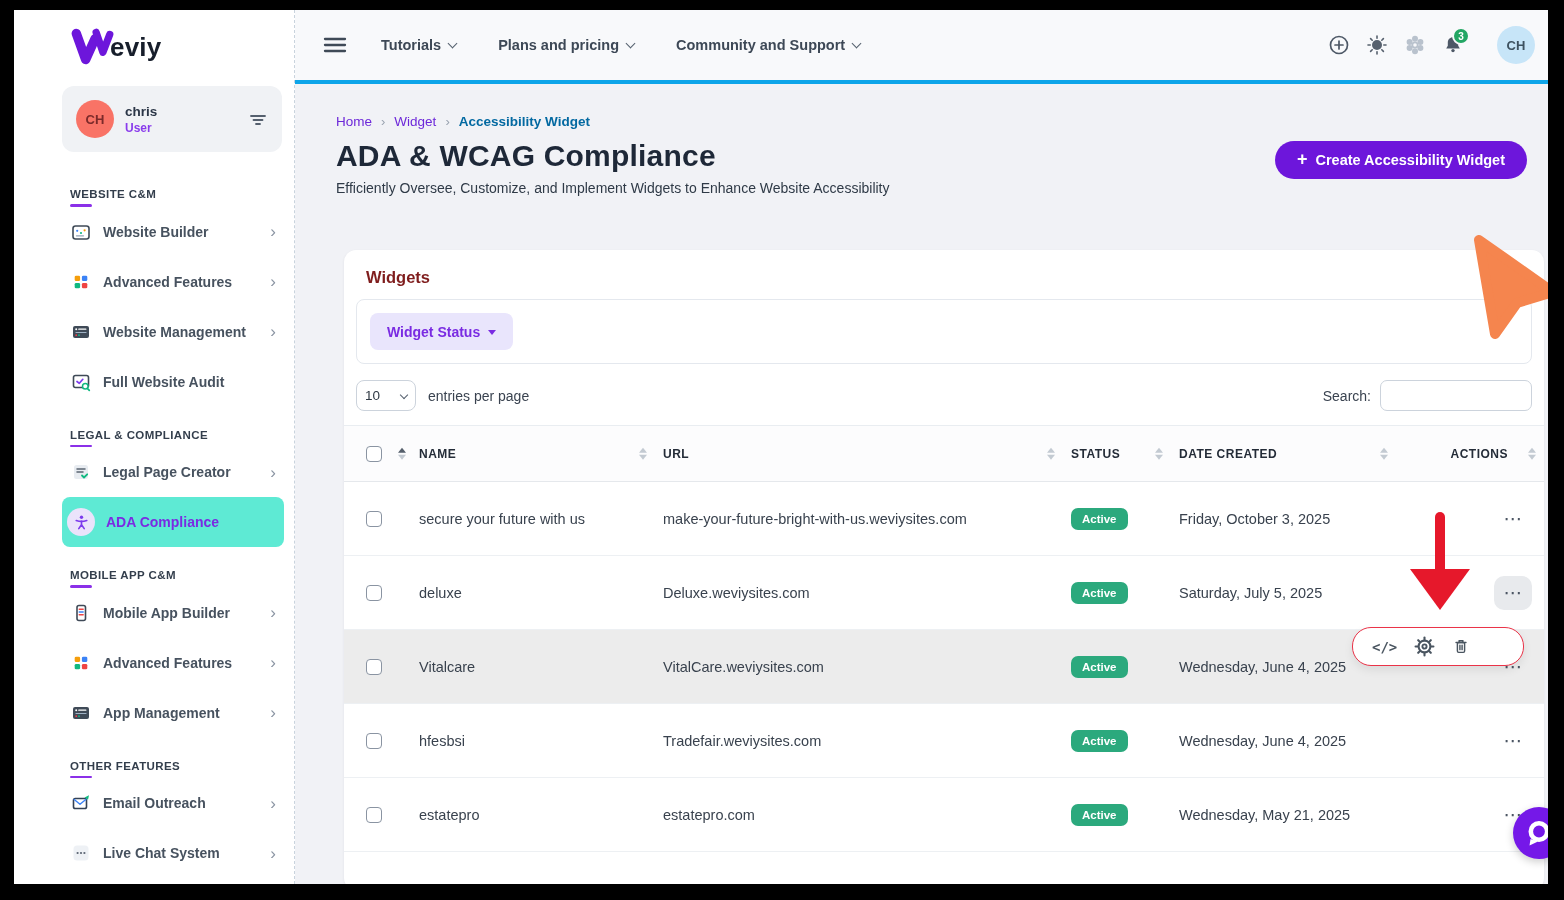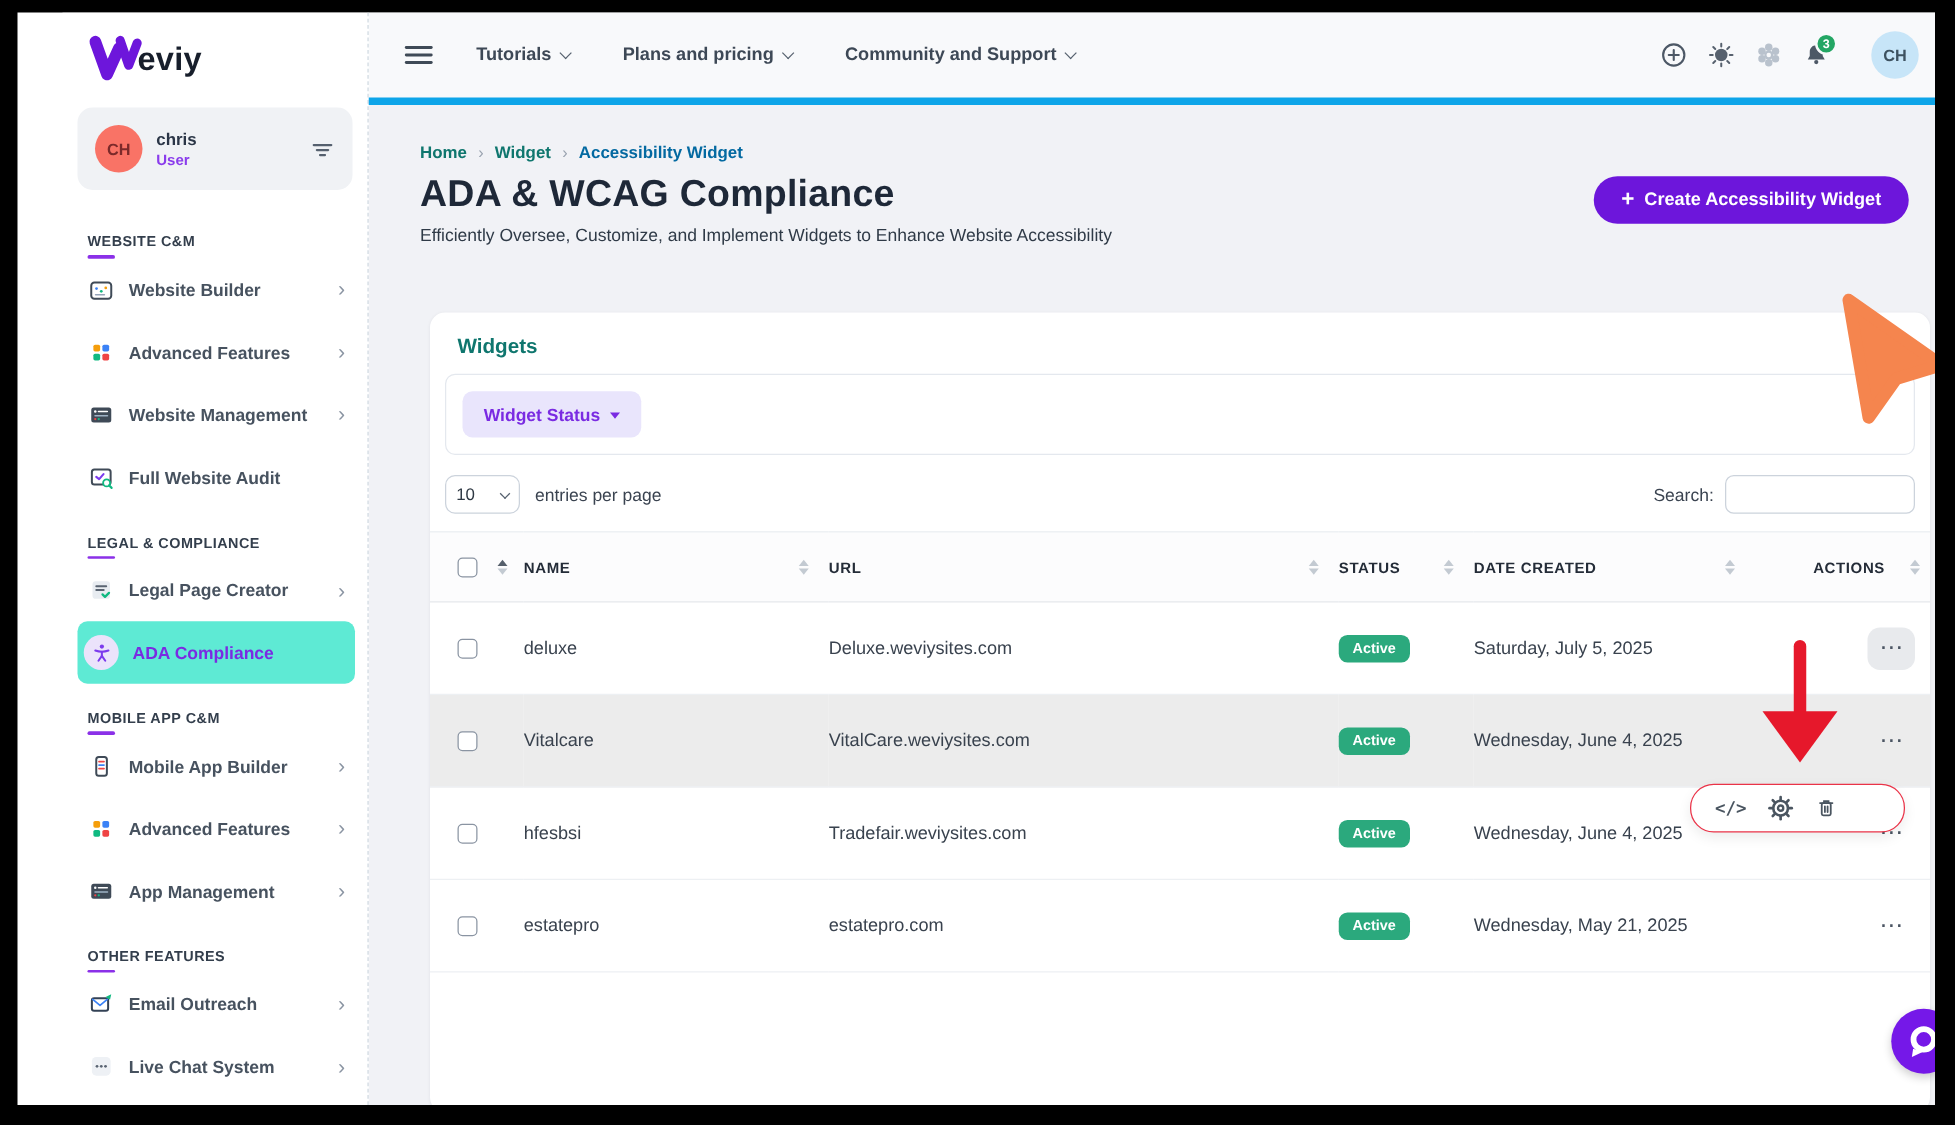--- a/index.html
+++ b/index.html
@@ -29,56 +29,56 @@
   .s-ic { width:22px; height:22px; display:flex; align-items:center; justify-content:center; }
   .s-label { margin-left:11px; font-size:14px; font-weight:600; color:#47525f; flex:1; }
   .s-chev { color:#8b95a3; font-size:17px; line-height:1; }
   .s-item.active { background:#5eead4; border-radius:8px; margin:0 -8px; padding:0 8px; }
   .s-item.active .s-label { color:#7A2BE2; font-weight:bold; }
   .ada-circ { width:28px; height:28px; border-radius:50%; background:#ebe3fb;
               display:flex; align-items:center; justify-content:center; margin-left:-3px; }
 
   
   .main { flex:1; height:100%; display:flex; flex-direction:column; position:relative; }
-  .topbar { height:74px; background:#f8f9fb; border-bottom:6px solid #0ea5e9;
+  .topbar { height:74px; background:#f8f9fb; border-bottom:4px solid #0ea5e9;
             display:flex; align-items:center; padding:0 13px 0 28px; }
   .burger { width:24px; cursor:pointer; margin-right:34px; }
   .t-item { display:flex; align-items:center; margin-right:42px; cursor:pointer;
             font-size:14.5px; font-weight:600; color:#3d4856; }
   .chev { width:7px; height:7px; border-right:1.8px solid #55606e; border-bottom:1.8px solid #55606e;
           transform:rotate(45deg); margin-left:8px; margin-top:-4px; }
   .t-right { margin-left:auto; display:flex; align-items:center; gap:14px; }
   .t-ic { width:24px; height:24px; display:flex; align-items:center; justify-content:center; cursor:pointer; }
   .bell-wrap { position:relative; }
   .n-badge { position:absolute; top:-6px; right:-5px; min-width:18px; height:18px; border-radius:50%;
              background:#23A664; border:2px solid #f8f9fb; color:#fff; font-size:10px; font-weight:bold;
              display:flex; align-items:center; justify-content:center; }
   .avatar-t { width:38px; height:38px; border-radius:50%; background:#C7E5F8; color:#3e5260;
               font-size:13px; font-weight:bold; display:flex; align-items:center; justify-content:center;
               margin-left:18px; cursor:pointer; }
 
   .content { flex:1; background:#f1f2f6; position:relative; padding:30px 0 0 41px; overflow:hidden; }
   .crumbs { display:flex; align-items:center; gap:9px; font-size:13.5px; }
-  .crumb { color:#0f766e; font-weight:700; cursor:pointer; }
+  .crumb { color:#6d28d9; font-weight:400; cursor:pointer; }
   .crumb.last { color:#0369a1; font-weight:600; cursor:default; }
   .crumb-sep { color:#9aa3b0; font-size:13px; }
   .head-row { display:flex; align-items:flex-start; padding-right:21px; }
   .page-title { font-size:30px; font-weight:800; color:#1e2838; margin-top:10px; letter-spacing:.2px; }
   .page-sub { font-size:14px; color:#2f3a47; margin-top:7px; }
   .create-btn { margin-left:auto; margin-top:12px; height:38px; background:#6D16DB; color:#fff;
                 border:none; border-radius:20px; padding:0 22px; font-size:14.5px; font-weight:bold;
                 display:flex; align-items:center; gap:8px; cursor:pointer;
                 font-family:"Liberation Sans",sans-serif; }
   .plus { font-size:18px; font-weight:600; margin-top:-2px; }
 
   
   .card { margin:54px 0 0 8px; width:1200px; background:#fff; border-radius:12px;
           box-shadow:0 1px 3px rgba(16,24,40,.07); padding:18px 0 0; height:640px; }
   .card-pad { padding:0 12px; }
-  .panel-title { font-size:16.5px; font-weight:bold; color:#0f766e; margin-left:10px; }
+  .panel-title { font-size:16.5px; font-weight:bold; color:#7f1d1d; margin-left:10px; }
   .filter-box { margin-top:12px; border:1px solid #e4e8ee; border-radius:8px; padding:13px; }
   .ws-btn { display:inline-flex; align-items:center; gap:8px; background:#e9e5fc; color:#7A2BE2;
             border:none; border-radius:8px; padding:0 17px; height:37px; font-size:14px; font-weight:bold;
             cursor:pointer; font-family:"Liberation Sans",sans-serif; }
   .caret-dn { width:0; height:0; border-left:4.5px solid transparent; border-right:4.5px solid transparent;
               border-top:5.5px solid #7A2BE2; margin-top:2px; }
   .entries-row { margin-top:16px; display:flex; align-items:center; }
   .sel { display:inline-flex; align-items:center; justify-content:center; gap:21px; width:60px; height:31px;
          border:1px solid #ccd3dc; border-radius:8px; background:#fff; font-size:13.5px; color:#2f3944;
          cursor:pointer; }
@@ -459,20 +459,30 @@
                     <i class="up"></i>
                     <i class="dn"></i>
                   </span></th>
               <th class="th-actions"><span>ACTIONS</span><span class="sort">
                     <i class="up"></i>
                     <i class="dn"></i>
                   </span></th>
             </tr>
           </thead>
           <tbody>
+  <tr>
+    <td>
+                  <input type="checkbox" class="cb" style="">
+                </td>
+    <td>secure your future with us</td>
+    <td>make-your-future-bright-with-us.weviysites.com</td>
+    <td><span class="badge">Active</span></td>
+    <td>Friday, October 3, 2025</td>
+    <td class="td-actions"><span class="dots">⋯</span></td>
+  </tr>
 
   <tr>
     <td>
                   <input type="checkbox" class="cb" style="">
                 </td>
     <td>deluxe</td>
     <td>Deluxe.weviysites.com</td>
     <td><span class="badge">Active</span></td>
     <td>Saturday, July 5, 2025</td>
     <td class="td-actions"><span class="dots dots-active">⋯</span></td>

